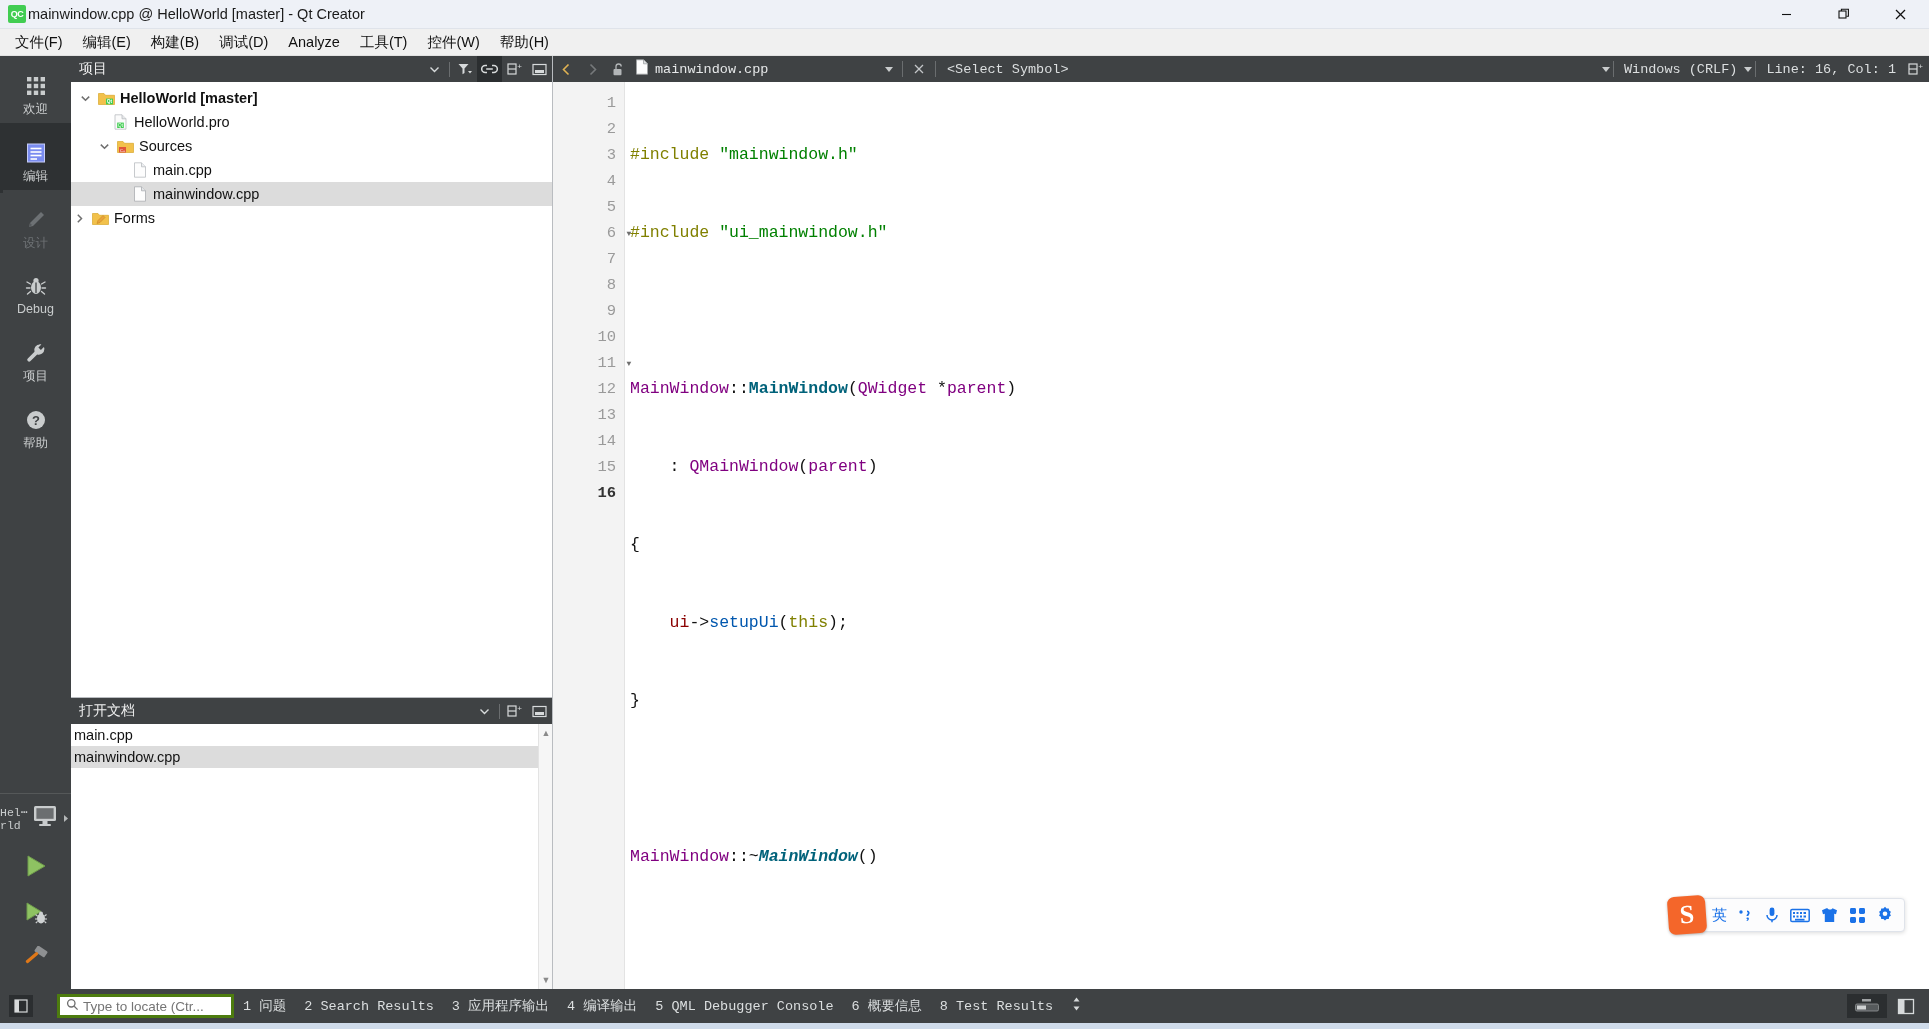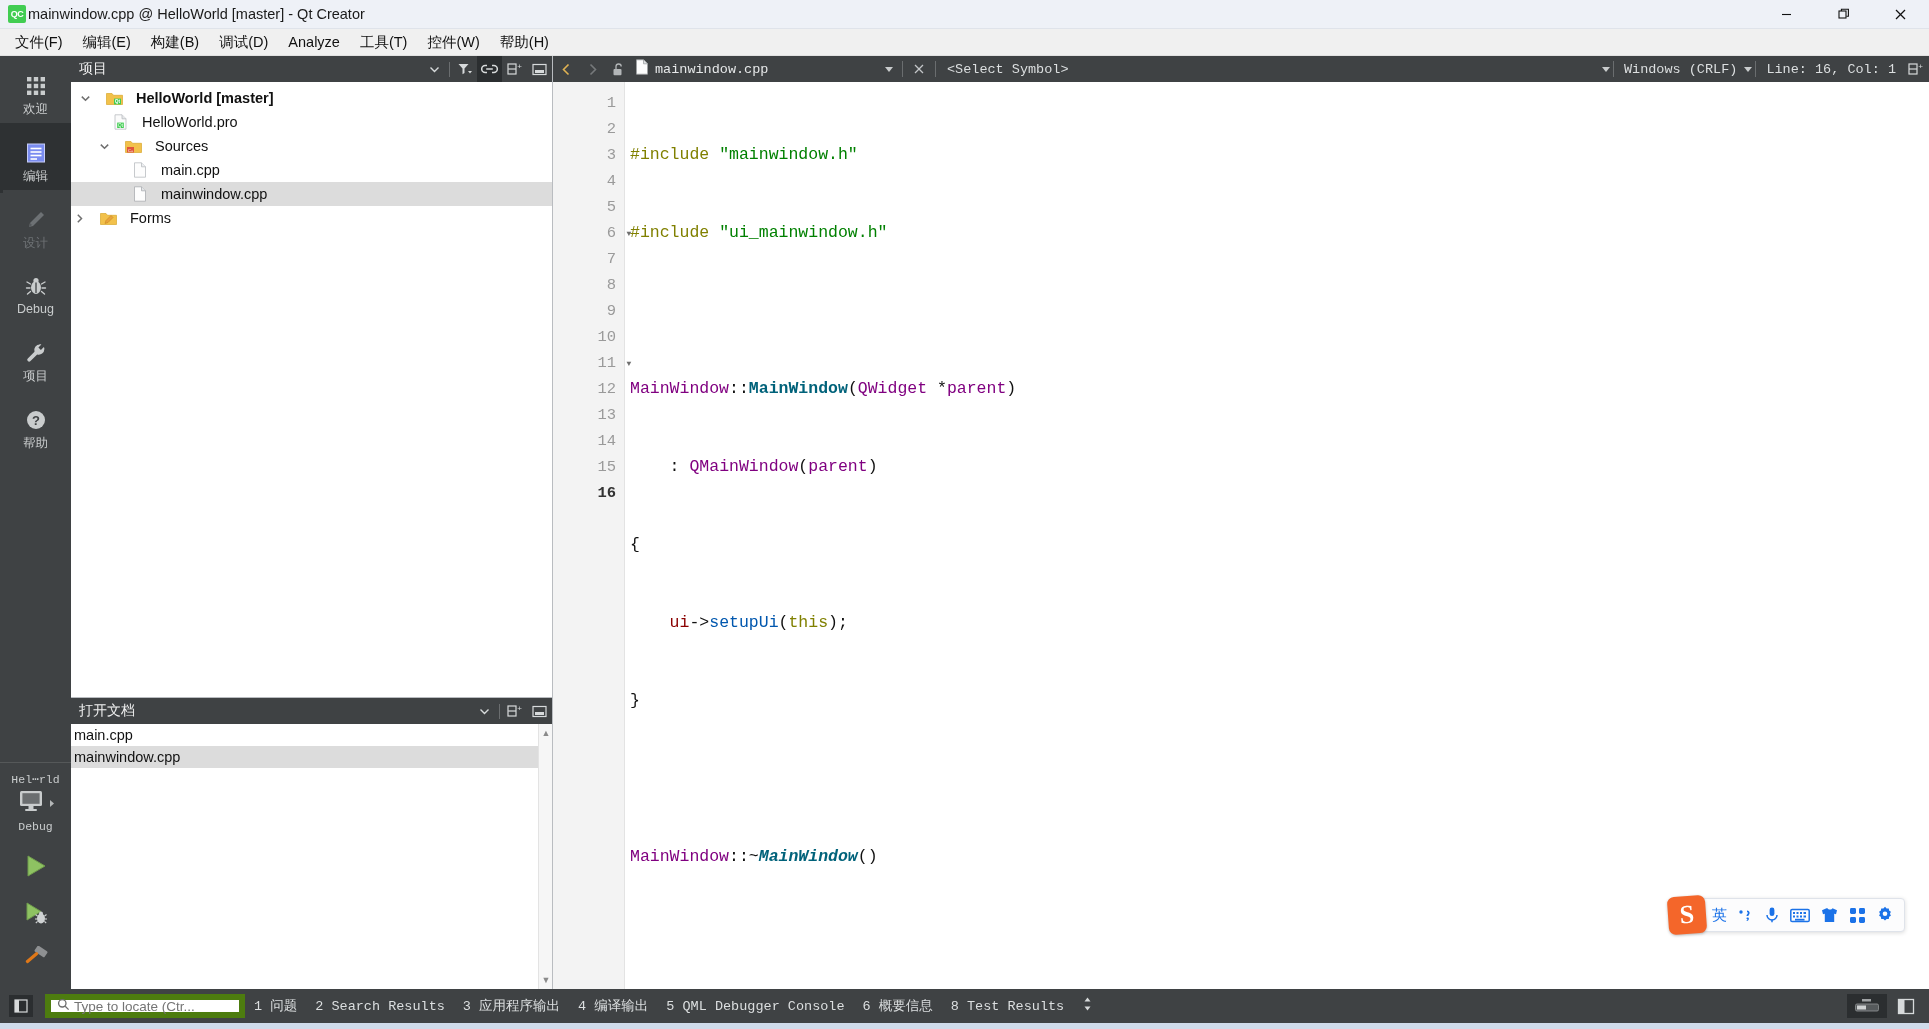--- a/index.html
+++ b/index.html
@@ -54,40 +54,40 @@
   .mode.active { background: #2e3133; }
   .mode.active::before {
     content: ""; position: absolute; left: 0; width: 3px; height: 54px; background: #2e3133;
   }
   .mode .glyph { width: 28px; height: 28px; display: flex; align-items: center; justify-content: center; }
   .mode .mlabel { font-size: 12.5px; color: #c9cccd; line-height: 1.1; }
   .mode.disabled .mlabel { color: #6d7174; }
   .modebar .spacer { flex: 1; }
   .kitsel {
     width: 71px; border-top: 1px solid #555859; padding-top: 9px;
-    display: flex; flex-direction: column; align-items: center; gap: 2px;
+    display: flex; flex-direction: row; align-items: center; gap: 2px;
   }
   .kitsel .kittext { font-size: 11.5px; color: #c9cccd; font-family: "Liberation Mono", monospace; }
   .kitrow { display: flex; align-items: center; gap: 3px; }
   .runbtns { display: flex; flex-direction: column; align-items: center; gap: 17px; margin-top: 18px; padding-bottom: 14px; }
   .runbtn { width: 30px; height: 30px; display: flex; align-items: center; justify-content: center; cursor: pointer; }
 
   
   .leftdock { width: 482px; flex: 0 0 482px; display: flex; flex-direction: column; background: #ffffff; border-right: 1px solid #b9bcc0; }
   .dockhdr {
     height: 26px; flex: 0 0 26px; background: #3f4244; display: flex; align-items: center;
     color: #f0f0f0; font-size: 14px; padding-left: 8px;
   }
   .dockhdr .htitle { flex: 1; }
   .dockhdr .hbtn { width: 25px; height: 26px; display: flex; align-items: center; justify-content: center; cursor: pointer; }
   .dockhdr .hbtn.on { background: #2b2e30; }
   .dockhdr .sep { width: 1px; height: 15px; background: #6a6d6f; margin: 0 2px; }
 
   .tree { flex: 1; overflow: hidden; padding-top: 4px; font-size: 14.5px; color: #111; }
-  .trow { height: 24px; display: flex; align-items: center; gap: 13px; padding-right: 4px; cursor: pointer; white-space: nowrap; }
+  .trow { height: 24px; display: flex; align-items: center; gap: 5px; padding-right: 4px; cursor: pointer; white-space: nowrap; }
   .trow.sel { background: #dcdcdc; }
   .trow.bold { font-weight: bold; }
   .chev { width: 16px; display: flex; align-items: center; justify-content: center; color: #808080; font-size: 12px; }
   .ico { width: 17px; height: 17px; display: flex; align-items: center; justify-content: center; }
 
   .opendocs { height: 292px; flex: 0 0 292px; display: flex; flex-direction: column; border-top: 1px solid #b9bcc0; }
   .odlist { flex: 1; background: #fff; position: relative; overflow: hidden; }
   .odrow { height: 22px; display: flex; align-items: center; padding-left: 3px; font-size: 14.5px; color: #111; cursor: pointer; }
   .odrow.sel { background: #dcdcdc; }
   .odscroll { position: absolute; right: 0; top: 0; width: 14px; height: 100%; background: #f6f6f6; border-left: 1px solid #e3e3e3; }
@@ -155,21 +155,21 @@
   
   .statusbar {
     height: 34px; flex: 0 0 34px; background: #3f4244; display: flex; align-items: center;
     color: #dcdfe0; font-size: 13.5px; font-family: "Liberation Mono", monospace;
   }
   .sb-toggle {
     width: 24px; height: 22px; margin-left: 9px; background: #2b2e30; display: flex;
     align-items: center; justify-content: center; cursor: pointer;
   }
   .locator {
-    width: 200px; height: 24px; margin-left: 12px; background: #fff; border: 6px solid #4d7c0f;
+    width: 177px; height: 24px; margin-left: 24px; background: #fff; border: 3px solid #4d7c0f;
     display: flex; align-items: center; gap: 4px; padding: 0 6px; color: #757575; font-size: 13.5px;
     font-family: "Liberation Sans", sans-serif;
   }
   .sb-item { padding: 0 9px; white-space: nowrap; cursor: pointer; }
   .sb-right { margin-left: auto; display: flex; align-items: center; gap: 6px; padding-right: 10px; }
   .sb-prog { width: 40px; height: 24px; background: #2b2e30; display: flex; align-items: center; justify-content: center; }
   .sb-ico { width: 26px; height: 24px; display: flex; align-items: center; justify-content: center; cursor: pointer; }
   .taskbar-strip { height: 6px; flex: 0 0 6px; background: #cfdbea; }
 </style>
 </head>

